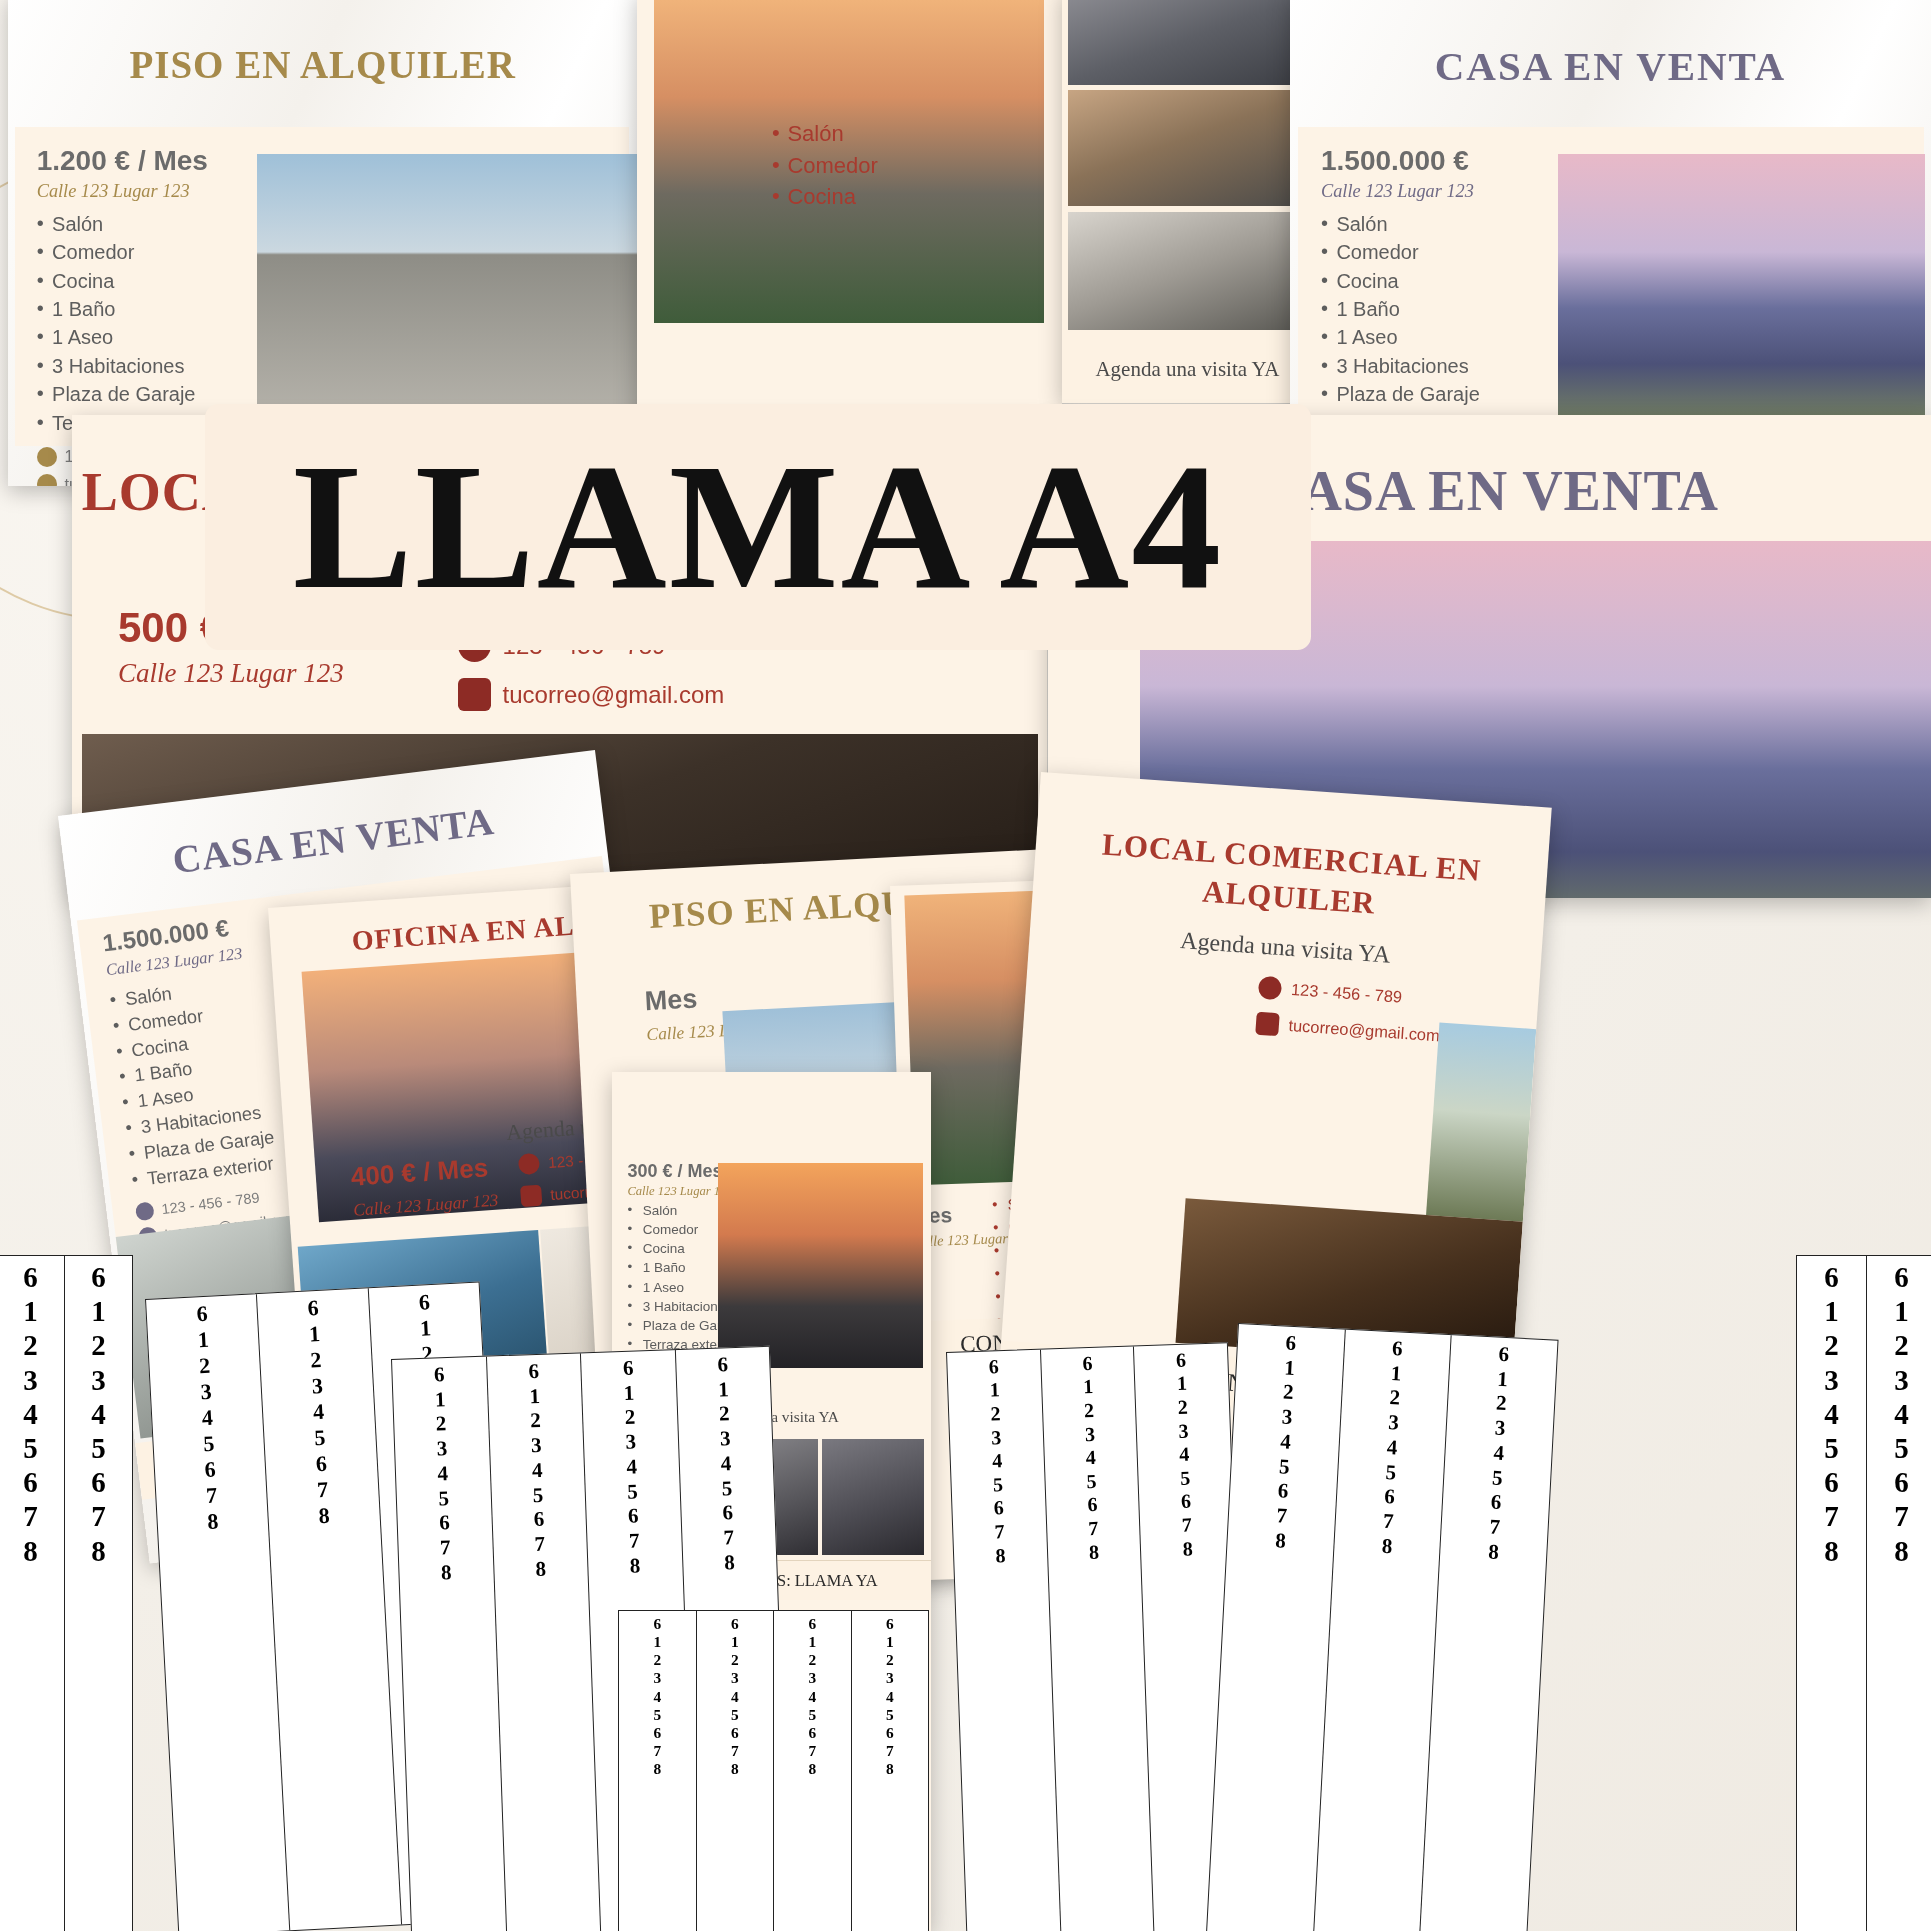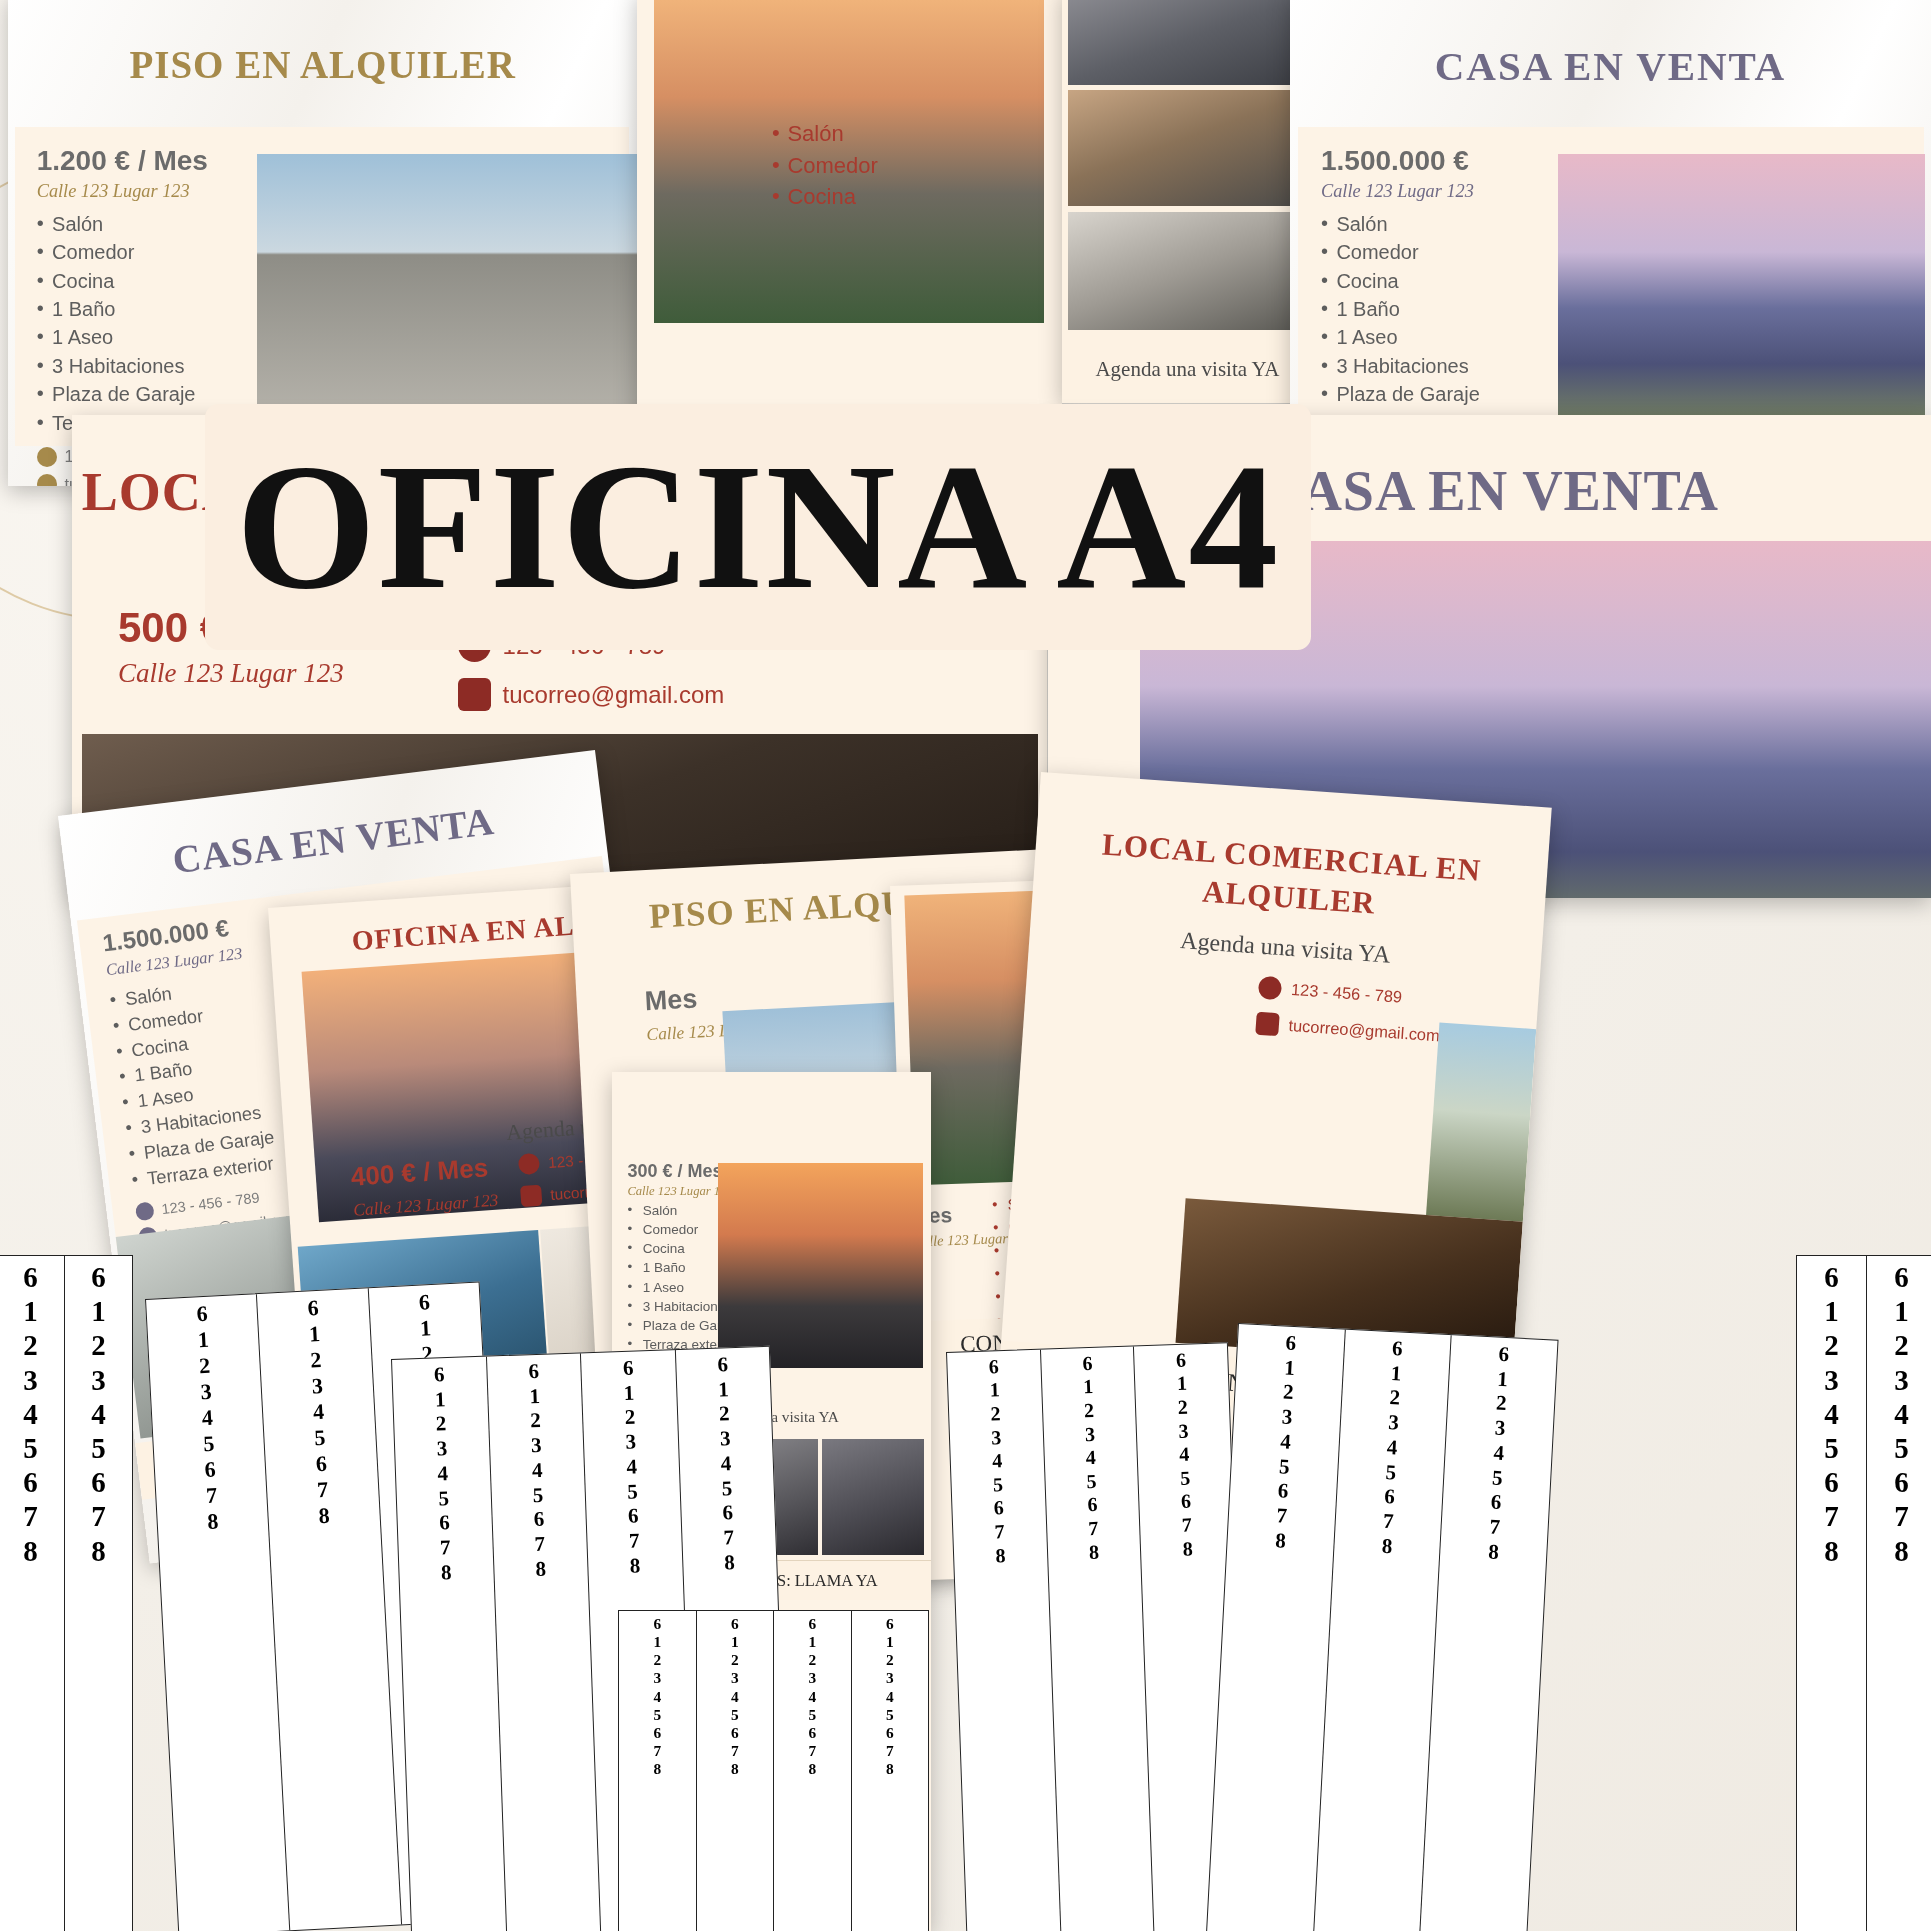--- a/index.html
+++ b/index.html
@@ -172,21 +172,21 @@
     <div class="photo ph-bar" style="position:absolute;left:9.7px;top:319px;width:956px;height:164px;"></div>
   </div>
 
   <div class="card paper" style="left:1048px;top:415px;width:883px;height:483px;">
     <div class="ttl" style="color:#6f6a86;font-size:56px;padding-top:44px;">CASA EN VENTA</div>
 
     <div class="photo ph-house" style="position:absolute;left:92px;top:126px;width:792px;height:415px;"></div>
   </div>
 
   <div class="watermark">
-    <span>OFICINA A4</span>
+    <span>LLAMA A4</span>
   </div>
 
   <div class="card marble" style="left:58px;top:816px;width:541px;height:753px;transform:rotate(-7deg);transform-origin:top left;">
     <div class="ttl" style="color:#6f6a86;font-size:39px;padding-top:35px;">CASA EN VENTA</div>
     <div class="paper" style="position:absolute;left:5.8px;top:106px;width:529px;height:367px;"></div>
     <div style="position:absolute;left:29px;top:118px;width:241px;">
       <div style="font-weight:bold;font-size:24px;color:#6b6b6b;">1.500.000 €</div>
       <div style="font-family:'Liberation Serif',serif;font-style:italic;font-size:16.4px;color:#6f6a86;margin-top:2.9px;">Calle 123 Lugar 123</div>
       <ul class="feat" style="margin-top:7.7px;font-size:18.3px;color:#5d5d5d;line-height:1.42;">
         <li>Salón</li>

